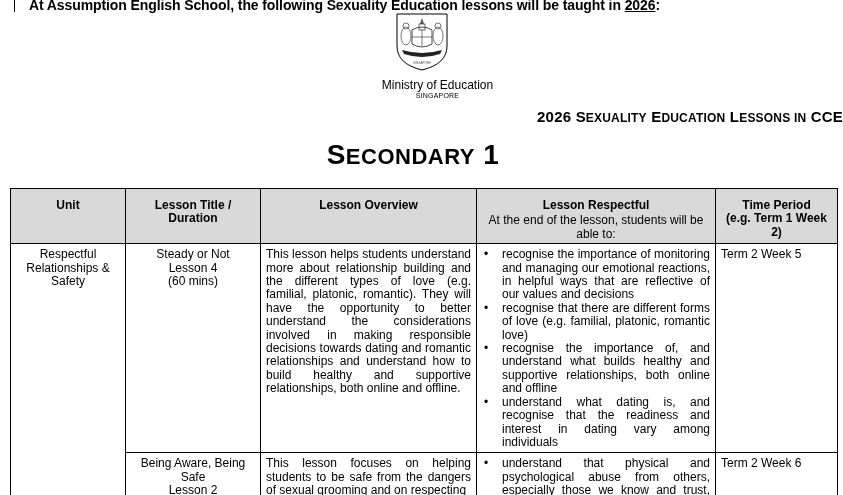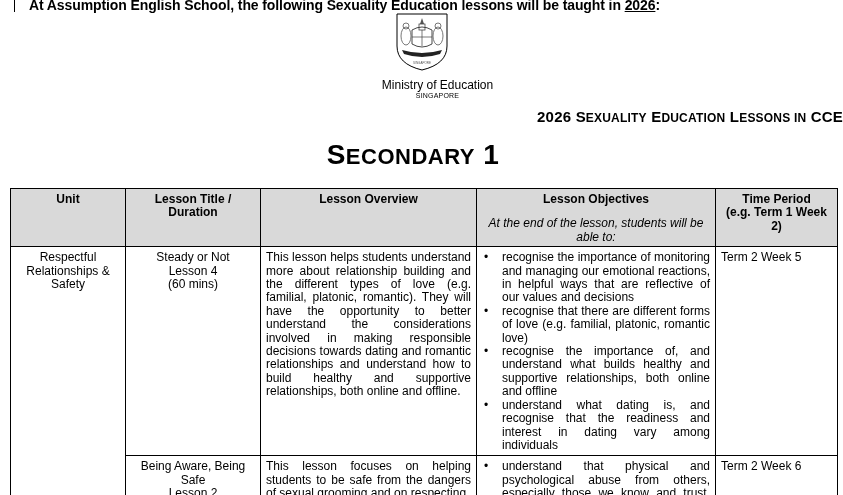--- a/index.html
+++ b/index.html
@@ -36,23 +36,23 @@
     .sec-title .sc { font-size: 22px; }
     table.lessons {
       position: absolute; left: 10px; top: 188px; width: 827px;
       border-collapse: collapse; table-layout: fixed; font-size: 12px; line-height: 13.4px;
     }
     table.lessons th, table.lessons td {
       border: 1px solid #000; vertical-align: top; padding: 4px 5px 2px 5px;
     }
     table.lessons th {
       background: #d9d9d9; font-weight: bold; text-align: center; height: 42px;
-      padding-top: 4px;
+      padding-top: 10px;
     }
-    table.lessons th .sub { font-weight: normal; display: block; margin-top: 11px; font-style: italic; }
+    table.lessons th .sub { font-weight: normal; display: block; margin-top: 2px; }
     td.unit { text-align: center; vertical-align: middle; }
     td.title { text-align: center; }
     td.overview { text-align: justify; margin-top: 15px; }
     td.time { }
     ul.obj { margin: 0; padding: 0; list-style: none; }
     ul.obj li {
       position: relative; padding-left: 20px; text-align: justify;
     }
     ul.obj li::before {
       content: "\2022"; position: absolute; left: 2px; top: 0;
@@ -104,21 +104,21 @@
       <col style="width:135px">
       <col style="width:216px">
       <col style="width:239px">
       <col style="width:122px">
   </colgroup>
   <thead>
     <tr>
       <th><span>Unit</span></th>
       <th><span>Lesson Title /</span><br><span>Duration</span></th>
       <th><span>Lesson Overview</span></th>
-      <th><span>Lesson Objectives</span><span class="sub">At the end of the lesson, students will be able to:</span></th>
+      <th><span>Lesson Respectful</span><span class="sub">At the end of the lesson, students will be able to:</span></th>
       <th><span>Time Period</span><br><span>(e.g. Term 1 Week 2)</span></th>
     </tr>
   </thead>
   <tbody>
     <tr class="row1">
       <td class="unit" rowspan="2">Respectful Relationships &amp; Safety</td>
       <td class="title">
         <div>Steady or Not</div>
         <div>Lesson 4</div>
         <div>(60 mins)</div>

